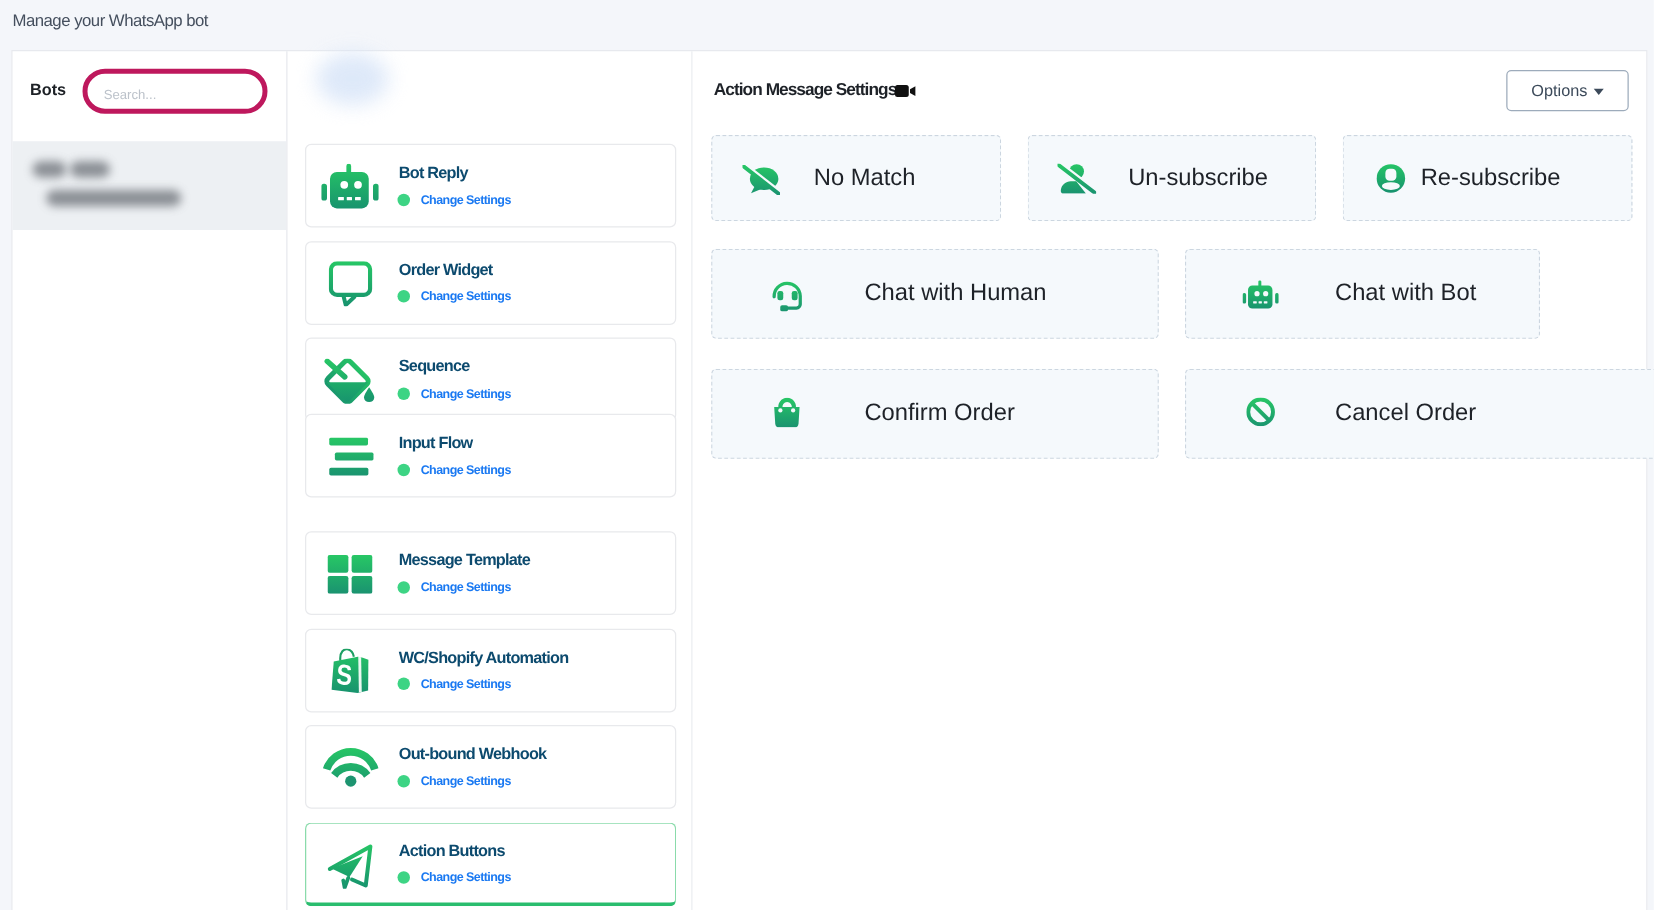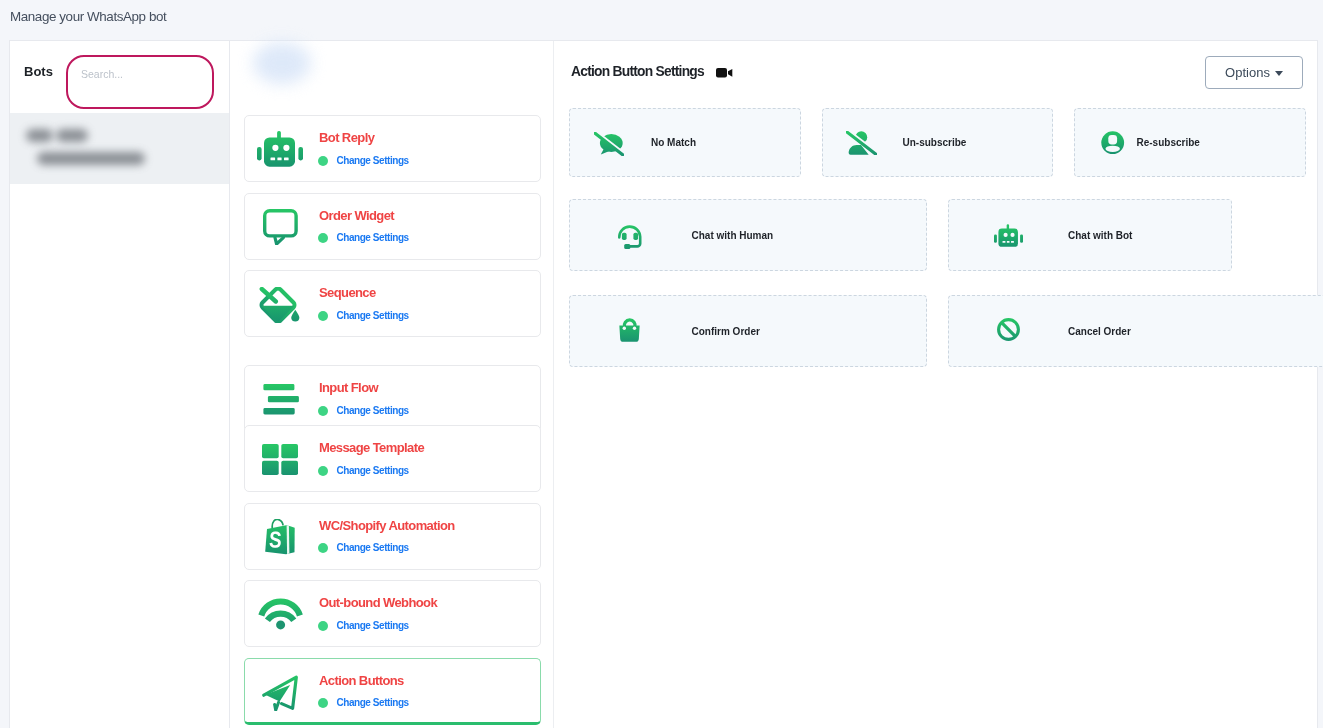--- a/index.html
+++ b/index.html
@@ -3,42 +3,42 @@
 <meta charset="utf-8">
 <style>
   * { margin:0; padding:0; box-sizing:border-box; }
   html,body { width:1323px; height:728px; overflow:hidden; }
   body { background:#f4f6fa; font-family:"Liberation Sans", sans-serif; position:relative; }
   #top-title { position:absolute; left:10px; top:8.5px; font-size:13.4px; letter-spacing:-0.4px; color:#454f5e; }
   #panel { position:absolute; left:9px; top:40px; width:1309px; height:700px; background:#fff; border:1px solid #e7e9ee; }
   
   #sidebar { position:absolute; left:0; top:0; width:220px; height:700px; border-right:1px solid #e7e9ee; }
   #bots-label { position:absolute; left:14px; top:23px; font-size:13px; font-weight:bold; color:#1d2126; }
-  #search { position:absolute; left:56px; top:14px; width:148px; height:54px; border:2px solid #be185d; border-radius:18px; }
+  #search { position:absolute; left:56px; top:14px; width:148px; height:36px; border:4px solid #be185d; border-radius:18px; }
   #search span { position:absolute; left:13px; top:10.5px; font-size:10.5px; color:#bcc2ca; }
   #sel-row { position:absolute; left:0; top:72px; width:219px; height:71px; background:#edf0f3; }
   .blurbar { position:absolute; background:#61666d; opacity:.7; border-radius:7px; filter:blur(4px); }
   
   #mid { position:absolute; left:220px; top:0; width:324px; height:700px; border-right:1px solid #eceef1; }
   #blob { position:absolute; left:23px; top:1px; width:58px; height:42px; background:#d8e5f8; border-radius:50%; filter:blur(8px); opacity:.85; }
   .card { position:absolute; left:14px; width:297px; height:67px; background:#fff; border:1px solid #e8e9ec; border-radius:5px; }
   .card.active { border:1px solid #8adbab; border-bottom:3px solid #2abd6e; }
   .card .cicon { position:absolute; left:11px; top:0; width:48px; height:67px; display:flex; align-items:center; justify-content:center; }
-  .card .ctitle { position:absolute; left:74px; top:14px; font-size:13px; font-weight:bold; letter-spacing:-0.6px; color:#ef4444; }
+  .card .ctitle { position:absolute; left:74px; top:14px; font-size:13px; font-weight:bold; letter-spacing:-0.6px; color:#0c4a6e; }
   .card .clink { position:absolute; left:72.5px; top:38.5px; font-size:10px; font-weight:bold; letter-spacing:-0.45px; color:#1a79f2; }
   .card .clink .dot { display:inline-block; width:10px; height:10px; border-radius:50%; background:#3dd484; vertical-align:-2px; margin-right:9px; }
   
   #right { position:absolute; left:544px; top:0; width:765px; height:700px; }
   #rhead { position:absolute; left:17px; top:23px; font-size:13.8px; font-weight:bold; letter-spacing:-0.75px; color:#1e2228; }
   #vicon { position:absolute; left:162px; top:26.5px; } #vicon svg { display:block; }
   #options { position:absolute; left:651px; top:15px; width:98px; height:33px; border:1px solid #9dabbb; border-radius:4px; background:#fff; font-size:13px; color:#3c4a5a; text-align:center; line-height:31px; }
   #options .caret { display:inline-block; width:0; height:0; border-left:4px solid transparent; border-right:4px solid transparent; border-top:5px solid #3c4a5a; margin-left:5px; vertical-align:1px; }
   .dbox { position:absolute; border:1px dashed #ccd6e0; background:#f5f9fc; border-radius:4px; }
   .dbox .dicon { position:absolute; top:0; height:100%; display:flex; align-items:center; justify-content:center; }
-  .dbox .dlabel { position:absolute; top:0; height:100%; display:flex; align-items:center; font-size:10px; font-weight:bold; letter-spacing:0; color:#1e2228; }
+  .dbox .dlabel { position:absolute; top:0; height:100%; display:flex; align-items:center; font-size:19px; font-weight:normal; letter-spacing:0; color:#1e2228; }
 </style>
 </head>
 <body>
 <svg width="0" height="0" style="position:absolute">
   <defs>
     <linearGradient id="gg" x1="0" y1="0" x2="0" y2="1">
       <stop offset="0" stop-color="#25c466"></stop>
       <stop offset="1" stop-color="#17926e"></stop>
     </linearGradient>
     <linearGradient id="gu37" gradientUnits="userSpaceOnUse" x1="0" y1="0" x2="0" y2="37">
@@ -114,21 +114,21 @@
         <svg width="42" height="36" viewBox="0 0 42 36">
           <rect x="6.3" y="5.3" width="25.4" height="25.4" rx="3.5" transform="rotate(45 19 18)" fill="#fff" stroke="url(#gu36)" stroke-width="4"></rect>
           <path d="M2.5 18.7 L35.5 18.7 L20.6 33.6 Q19 35 17.4 33.6 Z" fill="url(#gu36)"></path>
           <line x1="2.8" y1="2" x2="16.8" y2="14.5" stroke="url(#gu36)" stroke-width="4.4" stroke-linecap="round"></line>
           <path d="M36.3 22.8 C33.6 27 32.2 29.3 32.2 31.1 A4.15 4.15 0 0 0 40.4 31.1 C40.4 29.3 39 27 36.3 22.8 Z" fill="url(#gu36)"></path>
         </svg>
       </div>
       <div class="ctitle">Sequence</div>
       <div class="clink"><span class="dot"></span>Change Settings</div>
     </div>
-    <div class="card" style="top:324px">
+    <div class="card" style="top:290px">
       <div class="cicon">
         <svg width="38" height="31" viewBox="0 0 38 31">
           <rect x="2.4" y="0" width="31" height="6.3" rx="1.4" fill="url(#gu31)"></rect>
           <rect x="6.9" y="12" width="31" height="6.3" rx="1.4" fill="url(#gu31)"></rect>
           <rect x="2.4" y="24.1" width="31.3" height="6.3" rx="1.4" fill="url(#gu31)"></rect>
         </svg>
       </div>
       <div class="ctitle">Input Flow</div>
       <div class="clink"><span class="dot"></span>Change Settings</div>
     </div>
@@ -173,21 +173,21 @@
           <path d="M1.8 21.2 L34.3 3.2 L30.6 34.4 L19.6 29.6" fill="none" stroke="url(#gu37)" stroke-width="3.2" stroke-linecap="round" stroke-linejoin="round"></path>
           <path d="M3.2 20.7 L28.2 11 L17.6 27.6 Z" fill="url(#gu37)"></path>
           <path d="M16.6 28.3 L13.7 36.2 L12.6 30.4" fill="none" stroke="url(#gu37)" stroke-width="3" stroke-linecap="round" stroke-linejoin="round"></path>
         </svg>
       </div>
       <div class="ctitle">Action Buttons</div>
       <div class="clink"><span class="dot"></span>Change Settings</div>
     </div>
   </div>
   <div id="right">
-    <div id="rhead">Action Button Settings</div>
+    <div id="rhead">Action Message Settings</div>
     <div id="vicon">
       <svg width="17" height="10" viewBox="0 0 17 10">
           <rect x="0" y="0" width="11" height="9.6" rx="2" fill="#111"></rect>
           <path d="M12 3.3 L16.3 0.9 V8.7 L12 6.3 Z" fill="#111"></path>
         </svg>
     </div>
     <div id="options">Options<span class="caret"></span></div>
     <div class="dbox" style="left:15px; top:67px; width:232px; height:69px;">
       <div class="dicon" style="left:0; width:77px;">
         <svg style="margin-top:2.8px" width="30" height="24" viewBox="0 0 30 24">

